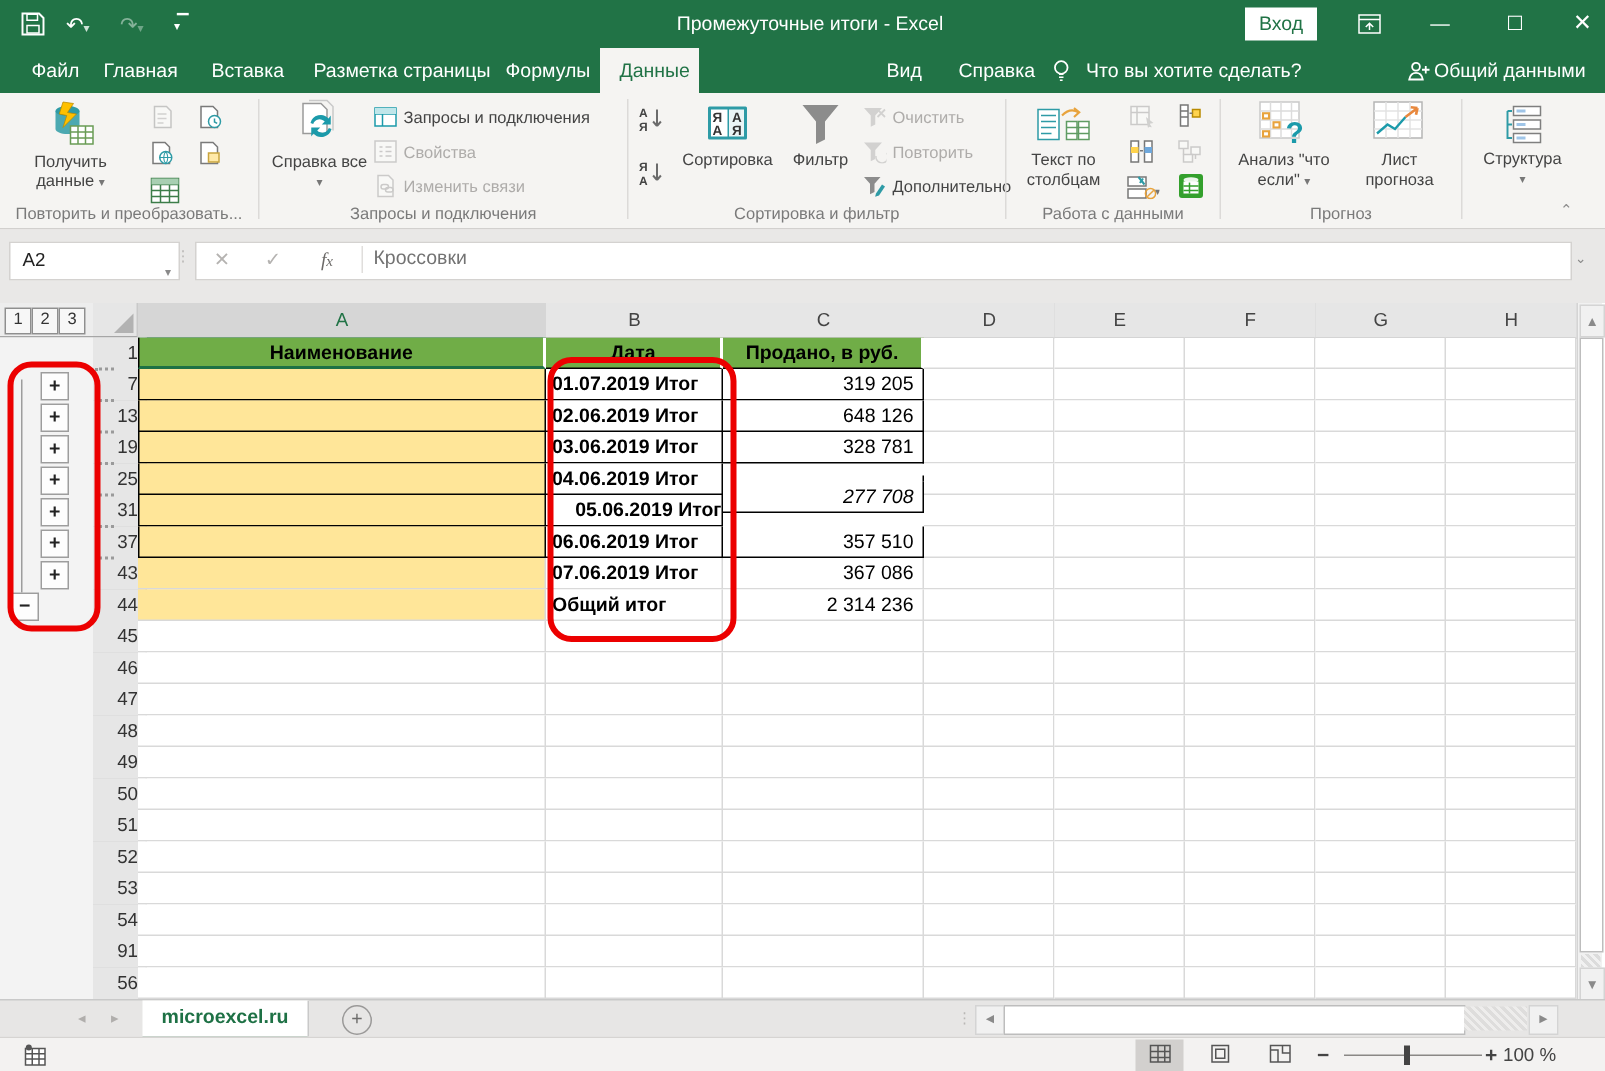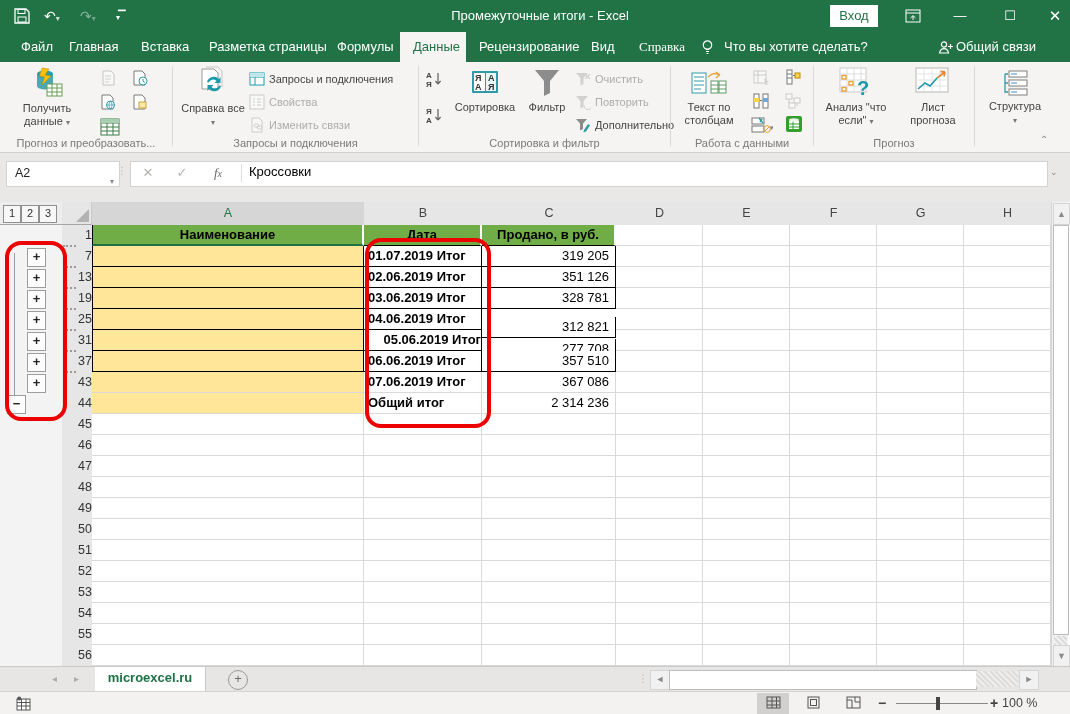--- a/index.html
+++ b/index.html
@@ -28,21 +28,21 @@
   svg{display:block;}
   .inlsvg{display:inline-block;}
   
   #fbar{left:0;top:153px;width:1070px;height:49px;background:#e9e8e7;}
   .fbox{position:absolute;background:#fff;border:1px solid #d4d2d0;}
   #namebox{left:6px;top:8px;width:104px;height:24px;font-size:12.5px;color:#222;line-height:22px;padding-left:8px;}
   #nb-caret{position:absolute;right:5px;top:9px;color:#8a8a8a;font-size:8px;}
   #fxzone{left:130px;top:8px;width:916px;height:24px;}
   .fxbtn{position:absolute;top:0;width:30px;height:22px;text-align:center;line-height:22px;font-size:13px;color:#b5b3b1;}
   #fx-it{font-family:"Liberation Serif",serif;font-style:italic;color:#6c6a68;}
-  #fvalue{position:absolute;left:118px;top:2px;font-size:13px;color:#000000;}
+  #fvalue{position:absolute;left:118px;top:2px;font-size:13px;color:#737373;}
   #fbar-caret{position:absolute;left:1050px;top:14px;color:#8a8a8a;font-size:9px;}
   .vdots{position:absolute;color:#b9b7b5;font-size:10px;letter-spacing:0;}
   
   .chead{position:absolute;top:0;height:23px;background:#e6e6e6;border-right:1px solid #c9c9c9;border-bottom:1px solid #a6a6a6;
     text-align:center;font-size:12.5px;color:#444;line-height:22px;cursor:default;}
   .chead.sel{background:#d6d6d6;border-bottom:2px solid #1e7145;color:#217346;}
   .rh{position:absolute;left:0;width:30px;height:21px;background:#e6e6e6;border-right:1px solid #a6a6a6;border-bottom:1px solid #c9c9c9;
     text-align:right;padding-right:5px;font-size:12.5px;color:#333;line-height:20px;cursor:default;}
   .rh.dash::before{content:"";position:absolute;left:1px;top:-1px;width:13px;border-top:2px dotted #9a9a9a;}
   .cell{position:absolute;height:21px;background:#fff;border-right:1px solid #d9d9d9;border-bottom:1px solid #d9d9d9;
@@ -128,30 +128,29 @@
       </svg>
   </span>
   <span class="rtab" style="left:720px;padding:0 4px;">Что вы хотите сделать?</span>
   <span class="abs" style="left:938px;top:8px;">
     <svg width="16" height="15" viewBox="0 0 16 15">
         <circle cx="6" cy="4.5" r="2.6" fill="none" stroke="#fff" stroke-width="1.2"></circle>
         <path d="M1.5 13c.6-3 2.4-4.4 4.5-4.4S10 10 10.5 13z" fill="none" stroke="#fff" stroke-width="1.2"></path>
         <path d="M12.5 4v5M10 6.5h5" stroke="#fff" stroke-width="1.2"></path>
       </svg>
   </span>
-  <span class="rtab" style="left:952px;padding:0 4px;">Общий связи</span>
+  <span class="rtab" style="left:952px;padding:0 4px;">Общий данными</span>
 <span class="rtab" style="left: 8px; width: 22px; text-align: center;">Файл</span>
     <span class="rtab" style="left: 56px; width: 46px; text-align: center;">Главная</span>
     <span class="rtab" style="left: 128px; width: 42px; text-align: center;">Вставка</span>
     <span class="rtab" style="left: 196px; width: 102px; text-align: center;">Разметка страницы</span>
     <span class="rtab" style="left: 324px; width: 50px; text-align: center;">Формулы</span>
     <span class="rtab active" style="left: 400px; width: 40px; text-align: center;">Данные</span>
-    <span class="rtab" style="left: 466px; width: 86px; text-align: center;">Рецензирование</span>
     <span class="rtab" style="left: 578px; width: 22px; text-align: center;">Вид</span>
-    <span class="rtab" style="left: 626px; width: 44px; text-align: right; font-family: Liberation Serif, serif;">Справка</span>
+    <span class="rtab" style="left: 626px; width: 44px; text-align: right;">Справка</span>
   </div>
 
 <div id="ribbon" class="abs">
 
   <div class="rgroup" style="left:0;width:172px;">
     <div class="bigbtn" style="left:8px;width:78px;">
       <svg width="34" height="34" viewBox="0 0 34 34" style="margin:2px auto 0;">
         <ellipse cx="15" cy="8" rx="8" ry="3.4" fill="#2e9ba6"></ellipse>
           <path d="M7 8v12c0 1.9 3.6 3.4 8 3.4s8-1.5 8-3.4V8" fill="#2e9ba6" opacity=".85"></path>
         <path d="M12 2l7 1-4 6 6 1-9 9 2.5-8-5-1z" fill="#ffc000" stroke="#b98a00" stroke-width=".5"></path>
@@ -186,21 +185,21 @@
           <rect x="7" y="8" width="7" height="6" fill="#ffe9a8" stroke="#c9a53f"></rect>
         </svg>
       </span>
     <span class="abs" style="left:100px;top:56px;">
         <svg width="20" height="18" viewBox="0 0 20 18">
           <rect x="1" y="1" width="18" height="16" fill="#fff" stroke="#3c7d49"></rect>
           <path d="M1 5h18M1 9h18M1 13h18M7 1v16M13 1v16" stroke="#3c7d49"></path>
           <rect x="1" y="1" width="18" height="4" fill="#a8cfb2"></rect>
         </svg>
       </span>
-    <div class="glabel">Прогноз и преобразовать...</div>
+    <div class="glabel">Повторить и преобразовать...</div>
   </div>
   <div class="gsep" style="left:172px;"></div>
 
   <div class="rgroup" style="left:173px;width:245px;">
     <div class="bigbtn" style="left:8px;width:64px;">
       <svg width="34" height="34" viewBox="0 0 34 34" style="margin:2px auto 0;">
         <path d="M6 3h12l4 4v16H6z" fill="#fff" stroke="#9a9a9a"></path>
           <path d="M10 1h12l4 4v16" fill="none" stroke="#c9c9c9"></path>
         <path d="M11 16a7 7 0 0112-3l1.5-2v6h-6l2-2a4.6 4.6 0 00-7.7 1.6zM25 20a7 7 0 01-12 3l-1.5 2v-6h6l-2 2a4.6 4.6 0 007.7-1.6z" fill="#1b9aaa"></path>
       </svg>
@@ -450,21 +449,21 @@
     <div class="rh" style="top: 189px;">45</div>
     <div class="rh" style="top: 210px;">46</div>
     <div class="rh" style="top: 231px;">47</div>
     <div class="rh" style="top: 252px;">48</div>
     <div class="rh" style="top: 273px;">49</div>
     <div class="rh" style="top: 294px;">50</div>
     <div class="rh" style="top: 315px;">51</div>
     <div class="rh" style="top: 336px;">52</div>
     <div class="rh" style="top: 357px;">53</div>
     <div class="rh" style="top: 378px;">54</div>
-    <div class="rh" style="top: 399px;">55</div>
+    <div class="rh" style="top: 399px;">91</div>
     <div class="rh" style="top: 420px;">56</div>
   </div>
 <div id="cells" class="abs" style="left:92px;top:225px;width:959px;height:441px;overflow:hidden;">
     <div class="cell hgreen hgA" style="left: 0px; top: 0px; width: 272px;">Наименование</div>
     <div class="cell hgreen" style="left: 272px; top: 0px; width: 118px;">Дата</div>
     <div class="cell hgreen" style="left: 390px; top: 0px; width: 134px;">Продано, в руб.</div>
     <div class="cell" style="left: 524px; top: 0px; width: 87px;"></div>
     <div class="cell" style="left: 611px; top: 0px; width: 87px;"></div>
     <div class="cell" style="left: 698px; top: 0px; width: 87px;"></div>
     <div class="cell" style="left: 785px; top: 0px; width: 87px;"></div>
@@ -472,21 +471,21 @@
     <div class="cell yell bk bkr bkl" style="left: 0px; top: 21px; width: 272px;"></div>
     <div class="cell bcol bk bkr" style="left: 272px; top: 21px; width: 118px; border-left: none;">01.07.2019 Итог</div>
     <div class="cell ccol bk bkr" style="left: 390px; top: 21px; width: 134px;">319 205</div>
     <div class="cell" style="left: 524px; top: 21px; width: 87px;"></div>
     <div class="cell" style="left: 611px; top: 21px; width: 87px;"></div>
     <div class="cell" style="left: 698px; top: 21px; width: 87px;"></div>
     <div class="cell" style="left: 785px; top: 21px; width: 87px;"></div>
     <div class="cell" style="left: 872px; top: 21px; width: 87px;"></div>
     <div class="cell yell bk bkr bkl" style="left: 0px; top: 42px; width: 272px;"></div>
     <div class="cell bcol bk bkr" style="left: 272px; top: 42px; width: 118px; border-left: none;">02.06.2019 Итог</div>
-    <div class="cell ccol bk bkr" style="left: 390px; top: 42px; width: 134px;">351 126</div>
+    <div class="cell ccol bk bkr" style="left: 390px; top: 42px; width: 134px;">648 126</div>
     <div class="cell" style="left: 524px; top: 42px; width: 87px;"></div>
     <div class="cell" style="left: 611px; top: 42px; width: 87px;"></div>
     <div class="cell" style="left: 698px; top: 42px; width: 87px;"></div>
     <div class="cell" style="left: 785px; top: 42px; width: 87px;"></div>
     <div class="cell" style="left: 872px; top: 42px; width: 87px;"></div>
     <div class="cell yell bk bkr bkl" style="left: 0px; top: 63px; width: 272px;"></div>
     <div class="cell bcol bk bkr" style="left: 272px; top: 63px; width: 118px; border-left: none;">03.06.2019 Итог</div>
     <div class="cell ccol bk bkr" style="left: 390px; top: 63px; width: 134px;">328 781</div>
     <div class="cell" style="left: 524px; top: 63px; width: 87px;"></div>
     <div class="cell" style="left: 611px; top: 63px; width: 87px;"></div>
@@ -496,21 +495,21 @@
     <div class="cell yell bk bkr bkl" style="left: 0px; top: 84px; width: 272px;"></div>
     <div class="cell bcol bk bkr" style="left: 272px; top: 84px; width: 118px; border-left: none;">04.06.2019 Итог</div>
     <div class="cell ccol bk bkr" style="left: 390px; top: 92px; width: 134px;">312 821</div>
     <div class="cell" style="left: 524px; top: 84px; width: 87px;"></div>
     <div class="cell" style="left: 611px; top: 84px; width: 87px;"></div>
     <div class="cell" style="left: 698px; top: 84px; width: 87px;"></div>
     <div class="cell" style="left: 785px; top: 84px; width: 87px;"></div>
     <div class="cell" style="left: 872px; top: 84px; width: 87px;"></div>
     <div class="cell yell bk bkr bkl" style="left: 0px; top: 105px; width: 272px;"></div>
     <div class="cell bcol bk bkr" style="left: 272px; top: 105px; width: 118px; border-left: none; text-align: right;">05.06.2019 Итог</div>
-    <div class="cell ccol bk bkr" style="left: 390px; top: 114px; width: 134px;">277 708</div>
+    <div class="cell ccol bk bkr" style="left: 390px; top: 96px; width: 134px; font-style: italic;">277 708</div>
     <div class="cell" style="left: 524px; top: 105px; width: 87px;"></div>
     <div class="cell" style="left: 611px; top: 105px; width: 87px;"></div>
     <div class="cell" style="left: 698px; top: 105px; width: 87px;"></div>
     <div class="cell" style="left: 785px; top: 105px; width: 87px;"></div>
     <div class="cell" style="left: 872px; top: 105px; width: 87px;"></div>
     <div class="cell yell bk bkr bkl" style="left: 0px; top: 126px; width: 272px;"></div>
     <div class="cell bcol bk bkr" style="left: 272px; top: 126px; width: 118px; border-left: none;">06.06.2019 Итог</div>
     <div class="cell ccol bk bkr" style="left: 390px; top: 126px; width: 134px;">357 510</div>
     <div class="cell" style="left: 524px; top: 126px; width: 87px;"></div>
     <div class="cell" style="left: 611px; top: 126px; width: 87px;"></div>

